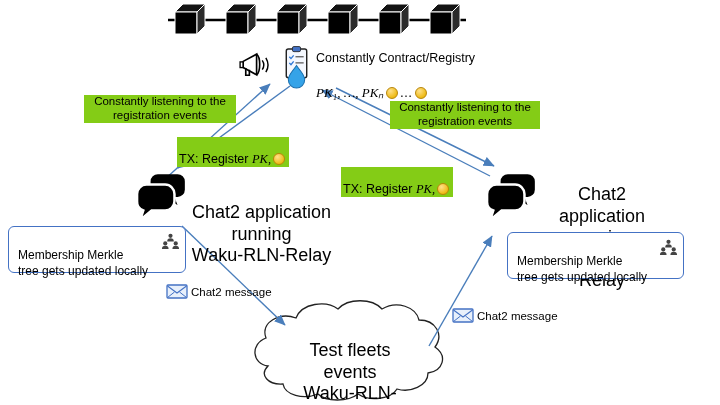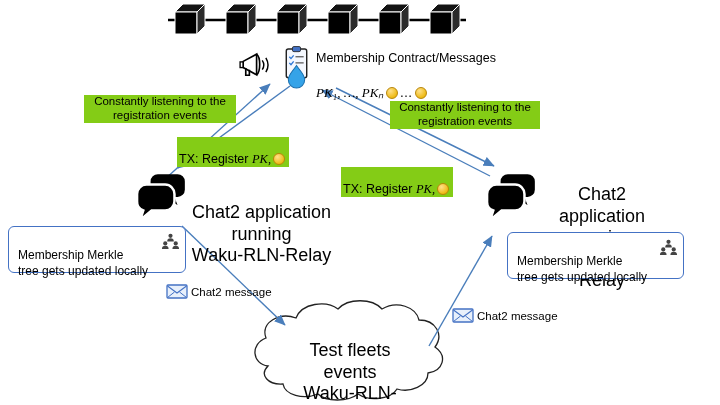--- a/index.html
+++ b/index.html
@@ -111,21 +111,21 @@
       <rect x="3" y="4" width="20" height="28" rx="2" fill="#f4f8ff" stroke="#222" stroke-width="1.4"></rect>
       <rect x="9" y="1.5" width="8" height="5" rx="1.5" fill="#4472c4" stroke="#222" stroke-width="0.8"></rect>
       <path d="M6 11.5 l1.6 1.8 2.6 -3.2" stroke="#2e75d4" stroke-width="1.3" fill="none"></path>
       <line x1="12" y1="11.5" x2="20" y2="11.5" stroke="#555" stroke-width="1.2"></line>
       <path d="M6 17.5 l1.6 1.8 2.6 -3.2" stroke="#2e75d4" stroke-width="1.3" fill="none"></path>
       <line x1="12" y1="17.5" x2="20" y2="17.5" stroke="#555" stroke-width="1.2"></line>
       <path d="M13 20 C17 26 21 29 21 34 A8 8 0 1 1 5 34 C5 29 9 26 13 20 Z" fill="#35a3e8" stroke="#1b6fae" stroke-width="1"></path>
     </svg>
   </div>
 
-  <div class="lbl" style="left:316px;top:51px;font-size:12.5px;">Membership Contract/Messages</div>
+  <div class="lbl" style="left:316px;top:51px;font-size:12.5px;">Constantly Contract/Registry</div>
   <div class="lbl" style="left:316px;top:69px;font-size:13px;">
     <span class="pk">PK₁, …, PKₙ</span><span class="coin"></span><span>…</span><span class="coin"></span>
   </div>
 
   <div class="lbl small center bg" style="left:84px;top:95px;width:152px;">Constantly listening to the
 registration events</div>
   <div class="lbl small center bg" style="left:390px;top:101px;width:150px;">Constantly listening to the
 registration events</div>
 
   <div class="lbl bg" style="left:177px;top:137px;font-size:12.5px;">

